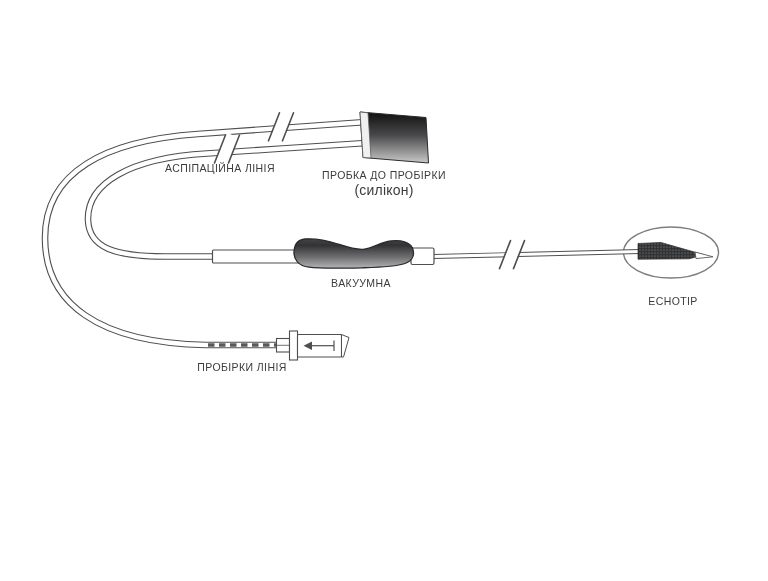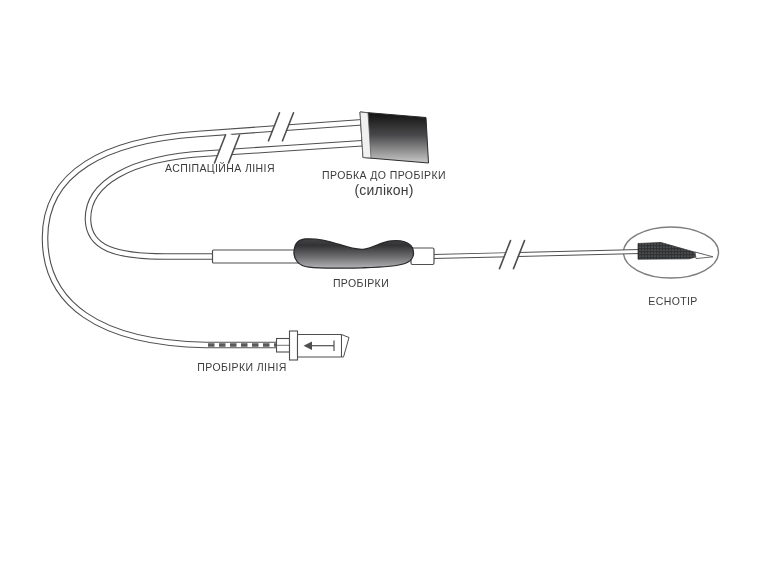--- a/index.html
+++ b/index.html
@@ -134,18 +134,18 @@
       <polygon points="638,243.5 661,242.5 704,254.8 689,258.8 638,259.2" fill="url(#stipple)"></polygon>
       <polygon points="695,252 713,256.8 696,258.6" fill="#ffffff" stroke="#59595b" stroke-width="0.9"></polygon>
     </g>
   </svg>
 
   <div class="label" style="left:220px;top:162px">АСПІПАЦІЙНА ЛІНІЯ</div>
 
   <div class="label" style="left:384px;top:169px">ПРОБКА ДО ПРОБІРКИ</div>
   <div class="label small" style="left:384px;top:182px">(силікон)</div>
 
-  <div class="label" style="left:361px;top:277px">ПРОБІРКИ</div>
+  <div class="label" style="left:361px;top:277px">ВАКУУМНА</div>
 
   <div class="label" style="left:673px;top:295px">ECHOTIP</div>
 
   <div class="label" style="left:242px;top:361px">ПРОБІРКИ ЛІНІЯ</div>
 </div>
 
 </body></html>

